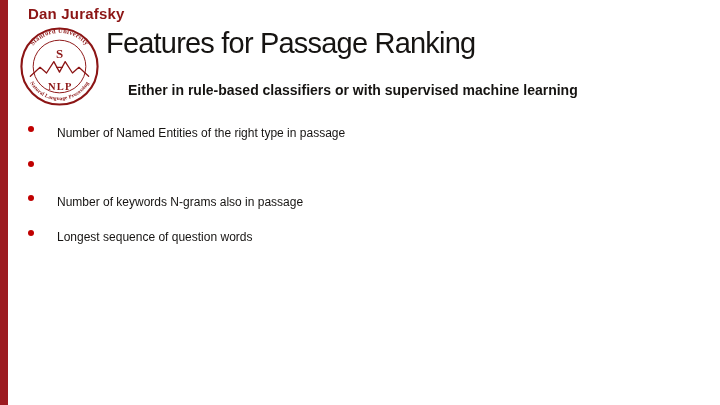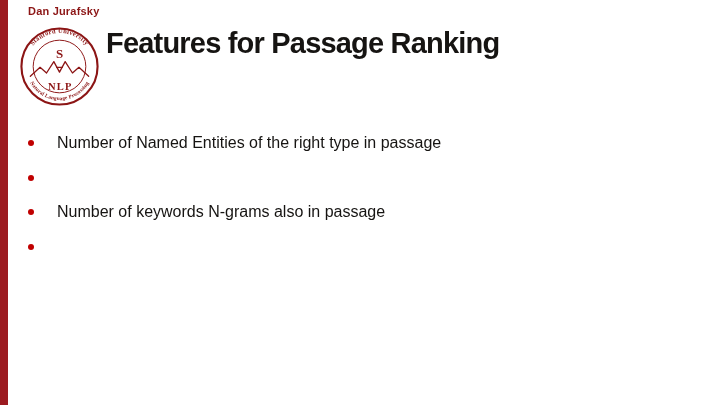--- a/index.html
+++ b/index.html
@@ -20,21 +20,21 @@
   }
   .left-bar {
     position: absolute;
     left: 0; top: 0;
     width: 8px; height: 100%;
     background: var(--accent-bar);
   }
   .author {
     position: absolute;
     left: 28px; top: 5px;
-    font-size: 11px;
+    font-size: 15px;
     font-weight: 700;
     color: var(--brand-red);
     letter-spacing: 0.2px;
   }
   .logo {
     position: absolute;
     left: 19px; top: 26px;
     width: 81px; height: 81px;
   }
   .logo .ring { fill: #ffffff; stroke: var(--brand-red); }
@@ -42,43 +42,42 @@
   .logo .seal-text {
     fill: var(--brand-red);
     font-family: "Liberation Serif", serif;
     font-weight: 700;
   }
   .logo .mountain { fill: none; stroke: var(--brand-red); stroke-width: 1.6; stroke-linejoin: round; stroke-linecap: round; }
   .title {
     position: absolute;
     left: 106px; top: 27px;
     font-size: 29px;
-    font-weight: 700;
+    font-weight: 400;
     letter-spacing: -0.8px;
     color: var(--text-black);
     white-space: nowrap;
   }
   .subtitle {
     position: absolute;
     left: 128px; top: 82px;
     font-size: 14px;
     font-weight: 700;
     color: var(--text-black);
     white-space: nowrap;
   }
   .bullets {
     position: absolute;
     left: 28px; top: 126px;
     list-style: none;
   }
   .bullets li {
     display: flex;
-    align-items: center;
     height: 34.6px;
-    font-size: 16px;
+    font-size: 12px;
     color: var(--text-black);
     white-space: nowrap;
   }
   .bullets .dot {
     flex: none;
     width: 6px; height: 6px;
     border-radius: 50%;
     background: var(--bullet-red);
     margin-right: 23px;
   }
@@ -106,31 +105,33 @@
       <textPath href="#arcBottom" startOffset="50%" text-anchor="middle">Natural Language Processing</textPath>
     </text>
     <text class="seal-text" x="50" y="40" font-size="16" text-anchor="middle">S</text>
     <polyline class="mountain" points="14,62 26,51 34,58 43,44 50,57 57,44 66,58 74,51 86,62"></polyline>
     <line class="mountain" x1="46.5" y1="51" x2="53.5" y2="51"></line>
     <text class="seal-text" x="51" y="79" font-size="13" letter-spacing="1.5" text-anchor="middle">NLP</text>
   </svg>
 
   <h1 class="title">Features for Passage Ranking</h1>
 
+  <div class="subtitle">Either in rule-based classifiers or with supervised machine learning</div>
 
   <ul class="bullets">
       <li>
         <span class="dot"></span>
         <span>Number of Named Entities of the right type in passage</span>
       </li>
       <li>
         <span class="dot"></span>
       </li>
       <li>
         <span class="dot"></span>
         <span>Number of keywords N-grams also in passage</span>
       </li>
       <li>
         <span class="dot"></span>
+        <span>Longest sequence of question words</span>
       </li>
     </ul>
 
 </div>
 
 </body></html>

